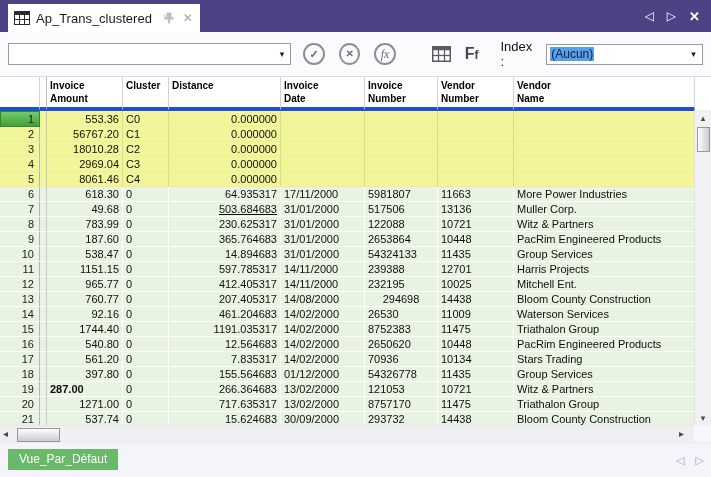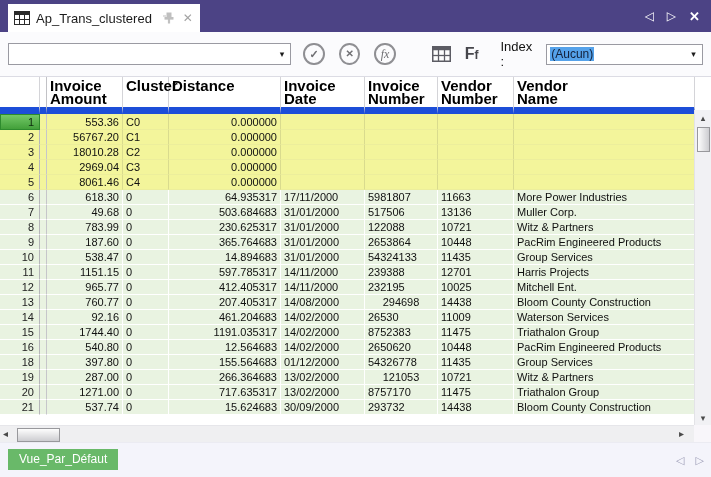--- a/index.html
+++ b/index.html
@@ -38,22 +38,22 @@
   .index-label{margin-left:22px;font-size:13px;color:#111;}
   .combo.index{width:162px;margin-left:8px;height:21px;}
   .index-sel{flex:1;padding:0 3px;font-size:12px;overflow:hidden;white-space:nowrap;}
   .index-sel b{background:#55a2ea;color:#13203a;font-weight:normal;padding:0 1px;}
 
   
   .grid-area{position:relative;height:348px;background:#ffffff;}
   table.grid{border-collapse:separate;border-spacing:0;table-layout:fixed;width:694px;font-size:11px;}
   th,td{box-sizing:border-box;}
   th{height:33px;vertical-align:top;text-align:left;white-space:pre-line;font-weight:bold;
-     font-size:15px;line-height:13px;padding:2px 3px;background:#fff;
-     border-right:1px solid #d4d4d8;border-bottom:7px solid #1d4ed8;color:#000;}
+     font-size:10px;line-height:13px;padding:2px 3px;background:#fff;
+     border-right:1px solid #d4d4d8;border-bottom:4px solid #1d4ed8;color:#000;}
   th.gutter{width:40px;} th.spacer{width:6px;border-right:1px solid #c2c2c6;}
   td{height:15px;line-height:14px;padding:0 3px;white-space:nowrap;overflow:hidden;color:#101010;}
   tr.row-yellow td{background:#f3f59b;border-right:1px solid #d9db8e;border-bottom:1px solid #ecee9c;}
   tr.row-green  td{background:#e9f3e1;border-right:1px solid #ffffff;border-bottom:1px solid #ffffff;}
   td.gutter{text-align:right;padding-right:5px;border-right:1px solid #b5b5b9 !important;color:#222;}
   td.spacer{border-right:1px solid #c6c6ca !important;padding:0;}
   td.gutter.selected{background:linear-gradient(180deg,#74c968,#43a03a);
       border:1px solid #2e8b2e !important;color:#0d2a0d;}
 
   
@@ -236,21 +236,21 @@
             <td style="text-align: left;">17/11/2000</td>
             <td style="text-align: left;">5981807</td>
             <td style="text-align: left;">11663</td>
             <td style="text-align: left;">More Power Industries</td>
           </tr>
           <tr class="row-green">
             <td class="gutter">7</td>
             <td class="spacer"></td>
             <td style="text-align: right;">49.68</td>
             <td style="text-align: left;">0</td>
-            <td style="text-align: right;">503.684683</td>
+            <td style="text-align: right; text-decoration: underline;">503.684683</td>
             <td style="text-align: left;">31/01/2000</td>
             <td style="text-align: left;">517506</td>
             <td style="text-align: left;">13136</td>
             <td style="text-align: left;">Muller Corp.</td>
           </tr>
           <tr class="row-green">
             <td class="gutter">8</td>
             <td class="spacer"></td>
             <td style="text-align: right;">783.99</td>
             <td style="text-align: left;">0</td>
@@ -342,38 +342,49 @@
             <td class="spacer"></td>
             <td style="text-align: right;">540.80</td>
             <td style="text-align: left;">0</td>
             <td style="text-align: right;">12.564683</td>
             <td style="text-align: left;">14/02/2000</td>
             <td style="text-align: left;">2650620</td>
             <td style="text-align: left;">10448</td>
             <td style="text-align: left;">PacRim Engineered Products</td>
           </tr>
           <tr class="row-green">
+            <td class="gutter">17</td>
+            <td class="spacer"></td>
+            <td style="text-align: right;">561.20</td>
+            <td style="text-align: left;">0</td>
+            <td style="text-align: right;">7.835317</td>
+            <td style="text-align: left;">14/02/2000</td>
+            <td style="text-align: left;">70936</td>
+            <td style="text-align: left;">10134</td>
+            <td style="text-align: left;">Stars Trading</td>
+          </tr>
+          <tr class="row-green">
             <td class="gutter">18</td>
             <td class="spacer"></td>
             <td style="text-align: right;">397.80</td>
             <td style="text-align: left;">0</td>
             <td style="text-align: right;">155.564683</td>
             <td style="text-align: left;">01/12/2000</td>
             <td style="text-align: left;">54326778</td>
             <td style="text-align: left;">11435</td>
             <td style="text-align: left;">Group Services</td>
           </tr>
           <tr class="row-green">
             <td class="gutter">19</td>
             <td class="spacer"></td>
-            <td style="text-align: right;">287.00</td>
+            <td style="text-align: left; font-weight: bold;">287.00</td>
             <td style="text-align: left;">0</td>
             <td style="text-align: right;">266.364683</td>
             <td style="text-align: left;">13/02/2000</td>
-            <td style="text-align: center;">121053</td>
+            <td style="text-align: left;">121053</td>
             <td style="text-align: left;">10721</td>
             <td style="text-align: left;">Witz &amp; Partners</td>
           </tr>
           <tr class="row-green">
             <td class="gutter">20</td>
             <td class="spacer"></td>
             <td style="text-align: right;">1271.00</td>
             <td style="text-align: left;">0</td>
             <td style="text-align: right;">717.635317</td>
             <td style="text-align: left;">13/02/2000</td>

